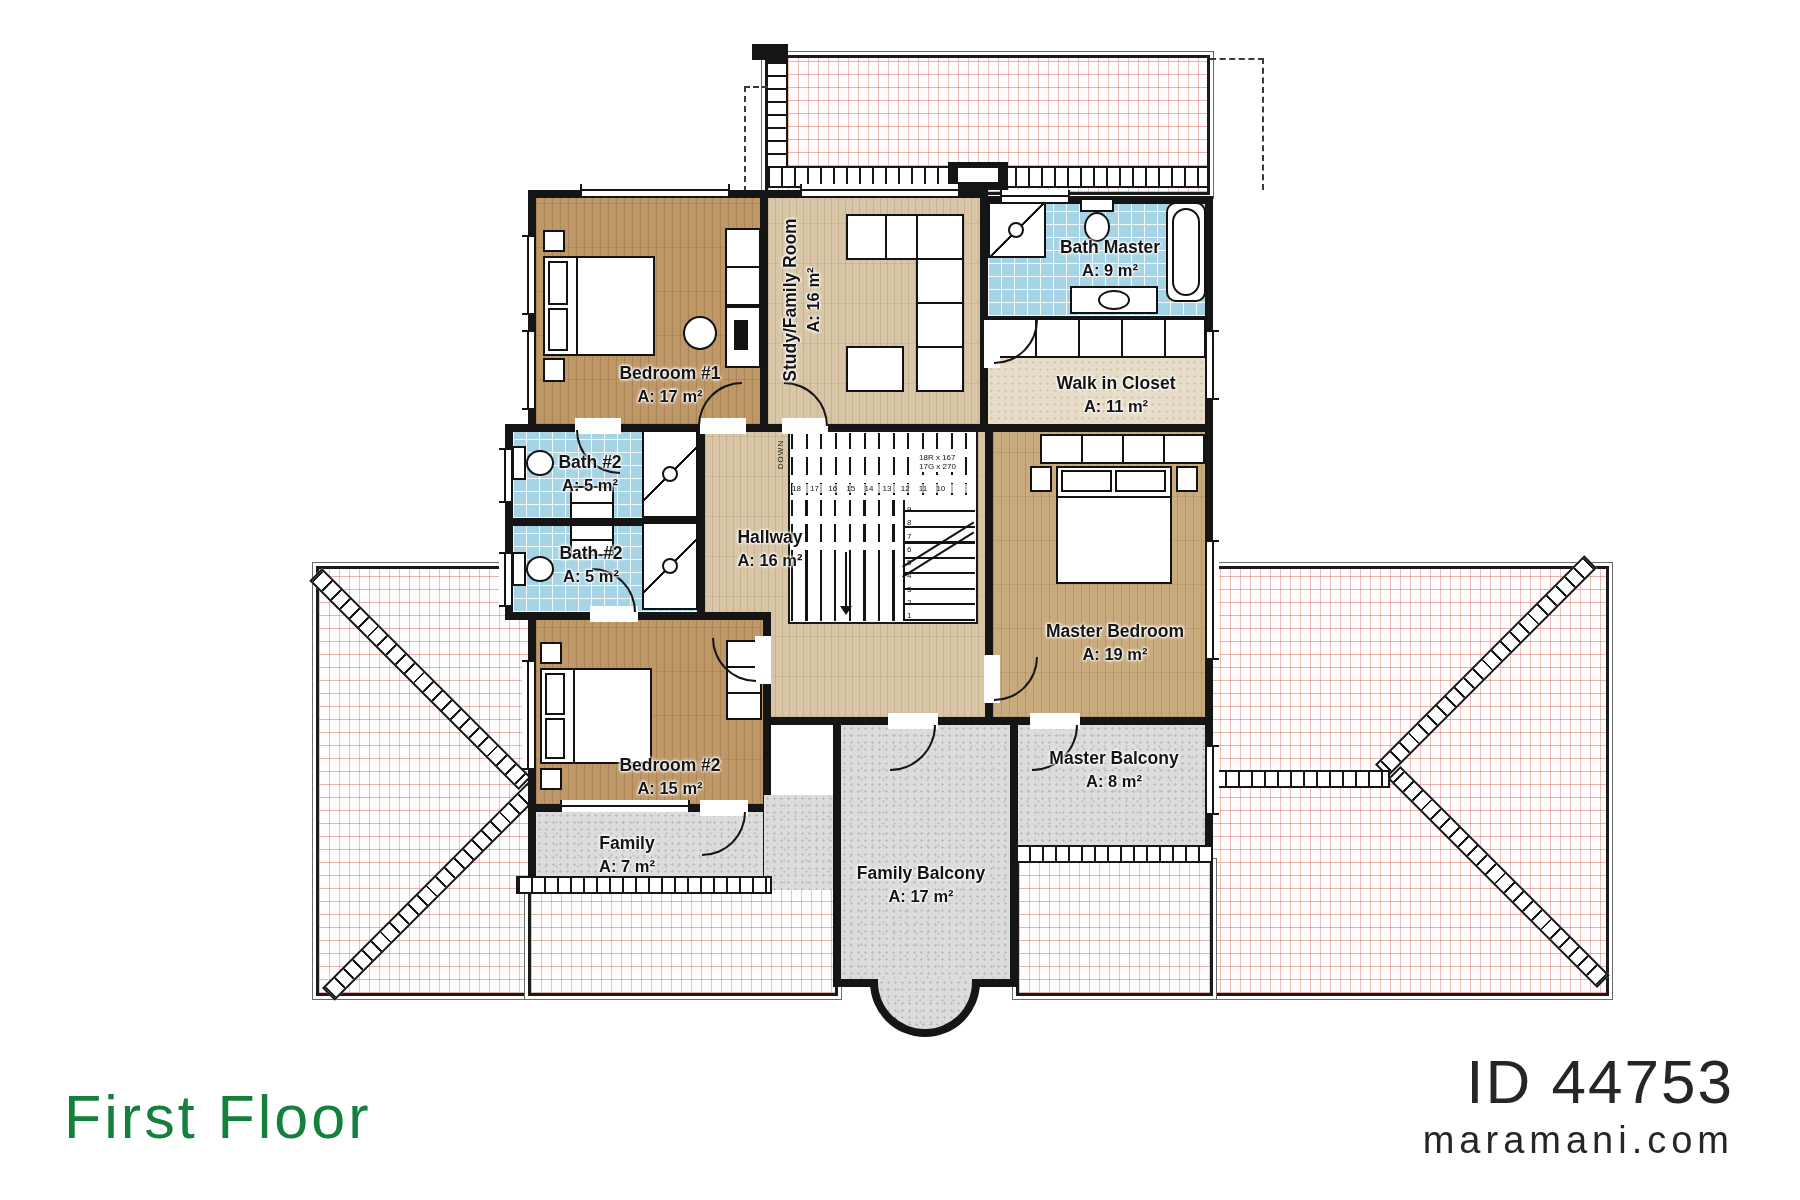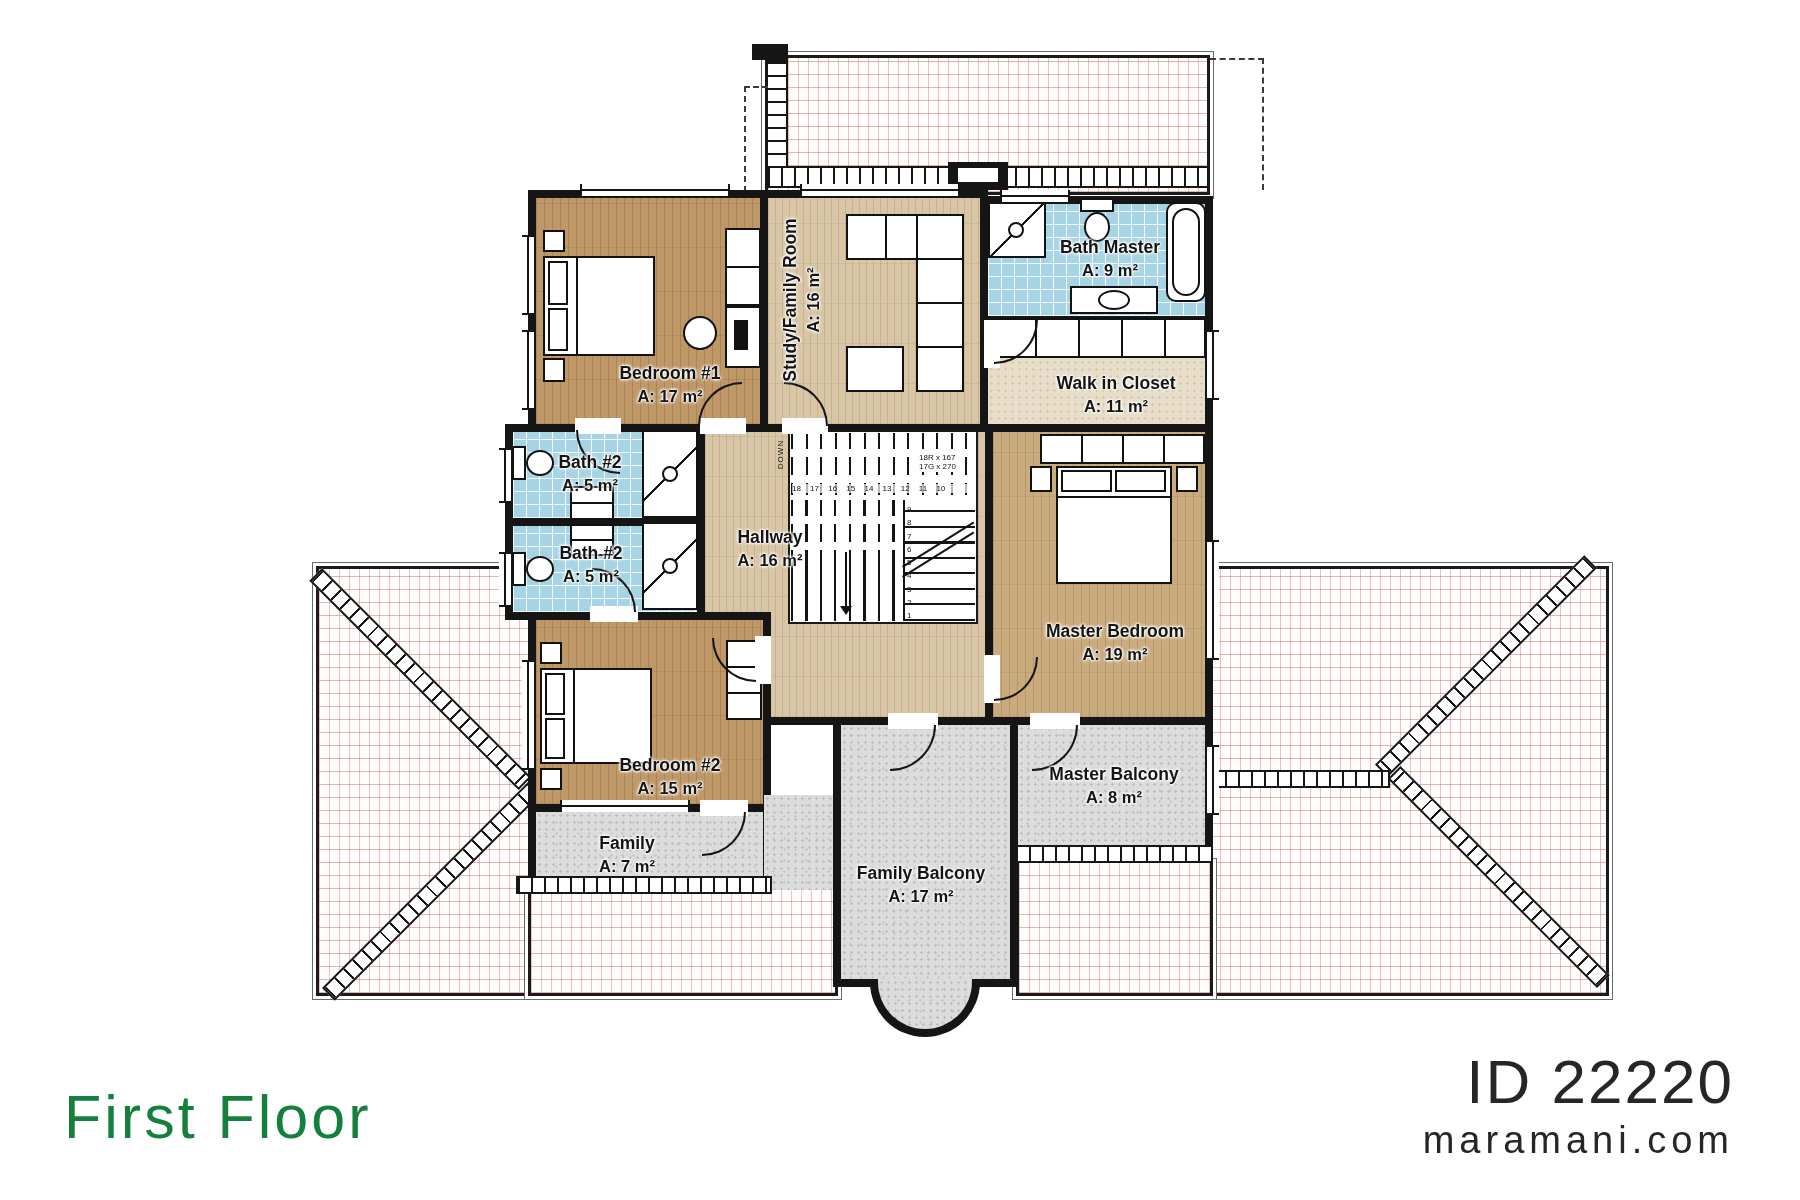--- a/index.html
+++ b/index.html
@@ -273,24 +273,24 @@
     <span class="area">A: 15 m²</span>
   </div>
   <div class="rlabel" style="left:627px;top:855px;">
     <span>Family</span>
     <span class="area">A: 7 m²</span>
   </div>
   <div class="rlabel" style="left:921px;top:885px;">
     <span>Family Balcony</span>
     <span class="area">A: 17 m²</span>
   </div>
-  <div class="rlabel" style="left:1114px;top:786px;">
+  <div class="rlabel" style="left:1114px;top:770px;">
     <span>Master Balcony</span>
     <span class="area">A: 8 m²</span>
   </div>
 
   <div class="footer-left">First Floor</div>
   <div class="footer-right">
-    <span class="pid">ID 22220</span>
+    <span class="pid">ID 44753</span>
     <span class="site">maramani.com</span>
   </div>
 
 </div>
 
 </body></html>

